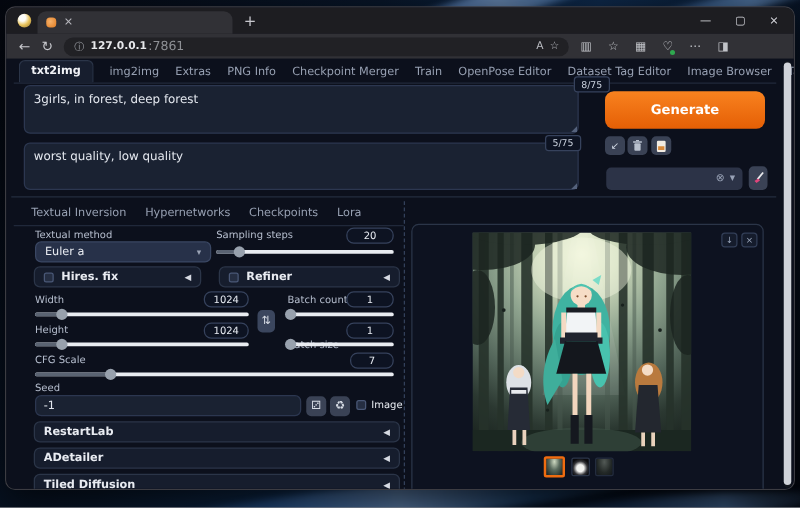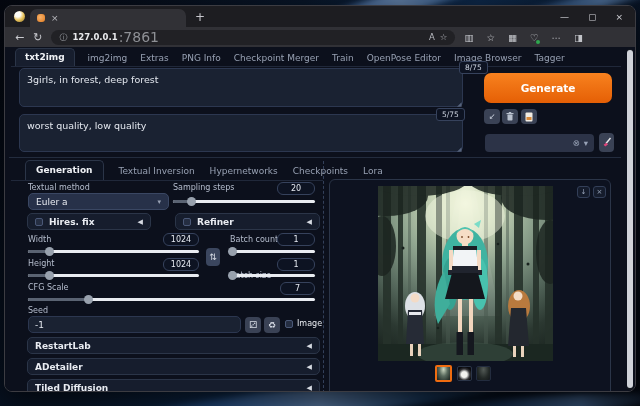--- a/index.html
+++ b/index.html
@@ -18,21 +18,21 @@
   .favicon { width:8px; height:8px; border-radius:3px; background:radial-gradient(circle at 40% 40%,#f6b26b,#e07a1f); flex:none; }
   .btab-title { font-size:9px; color:#e4e4e8; flex:1; white-space:nowrap; overflow:hidden; }
   .btab-close { font-size:9px; color:#b9b9bf; }
   .newtab { position:absolute; left:190px; top:4px; font-size:12px; color:#c7c7cd; }
   .winctl { position:absolute; right:12px; top:0; height:21px; display:flex; gap:19px; align-items:center; font-size:9px; color:#d2d3d8; }
   .toolbar { position:relative; height:20px; background:#313136; display:flex; align-items:center; padding:0 10px; gap:9px; }
   .navg { font-size:11px; color:#c9cacF; line-height:1; }
   .pill { flex:1; height:15px; max-width:404px; background:#212125; border-radius:8px; display:flex; align-items:center; padding:0 8px; gap:5px; }
   .pill .info { font-size:8px; color:#9fa2a8; }
   .pill .host { font-size:8.5px; color:#e8e9ec; font-weight:bold; }
-  .pill .port { font-size:14px; color:#8e9095; margin-left:-4px; }
+  .pill .port { font-size:10px; color:#8e9095; margin-left:-4px; }
   .pill .sp { flex:1; }
   .pill .pic { font-size:8.5px; color:#b9bbc1; }
   .tbicons { display:flex; gap:13px; align-items:center; font-size:9.5px; color:#c2c4c9; }
   .essential { position:relative; }
   .essential::after { content:""; position:absolute; right:-2px; bottom:-1px; width:4px; height:4px; border-radius:50%; background:#2fa84f; }
 
   .page { position:absolute; left:0; top:41px; width:632px; height:346px; background:#0c101c; overflow:hidden; font-size:9px; }
   .mtabs { position:absolute; left:10px; top:2px; display:flex; align-items:flex-end; gap:13px; height:17px; }
   .mtab { color:#97a0b2; font-size:9px; padding-bottom:3px; white-space:nowrap; }
   .mtab-sel { color:#f0f2f6; font-weight:bold; background:#171e2e; border:1px solid #2b3548; border-bottom:none; border-radius:5px 5px 0 0; padding:3px 9px 4px; }
@@ -131,20 +131,21 @@
     <div class="page">
 
       <div class="mtabs">
         <span class="mtab mtab-sel">txt2img</span>
         <span class="mtab">img2img</span>
         <span class="mtab">Extras</span>
         <span class="mtab">PNG Info</span>
         <span class="mtab">Checkpoint Merger</span>
         <span class="mtab">Train</span>
         <span class="mtab">OpenPose Editor</span>
+        <span class="mtab">Dataset Tag Editor</span>
         <span class="mtab">Image Browser</span>
         <span class="mtab">Tagger</span>
 
       </div>
       <div class="mtabs-line"></div>
 
       <div class="chip" style="left:431px; top:14px;margin-left:23px;">8/75</div>
       <textarea class="prompt" style="left: 14px; top: 21px; width: 444px; height: 39px;">3girls, in forest, deep forest</textarea>
       <span class="rsz" style="left:452px; top:53px;">◢</span>
 
@@ -175,21 +176,20 @@
         <svg width="10" height="11" viewBox="0 0 10 11">
             <line x1="8.5" y1="1" x2="4" y2="6.5" stroke="#e8e9ec" stroke-width="1.4"></line>
             <path d="M4.4 5.8 L6 7.4 L3.2 9.4 L1.6 7.8 Z" fill="#e0457b"></path>
           </svg>
       </div>
 
       <div class="hline"></div>
       <div class="vdash"></div>
 
       <div class="stabs">
-        <span class="stab stab-sel">Generation</span>
         <span class="stab">Textual Inversion</span>
         <span class="stab">Hypernetworks</span>
         <span class="stab">Checkpoints</span>
         <span class="stab">Lora</span>
       </div>
       <div class="stabs-line"></div>
 
       <span class="lbl" style="left:23px; top:136px;">Textual method</span>
       <div class="dropdown" style="left:23px; top:146px; width:141px; height:17px;">
         <span>Euler a</span>
@@ -197,21 +197,21 @@
       </div>
 
       <span class="lbl" style="left:168px; top:136px;">Sampling steps</span>
       <div class="valchip" style="left:272px; top:135px; width:38px;">20</div>
       <div class="slider" style="left:168px; top:150px; width:142px;">
         <div class="sl-track"></div>
           <div class="sl-fill" style="width:13%;"></div>
           <div class="sl-thumb" style="left:13%;"></div>
       </div>
 
-      <div class="blockbox" style="left:22px; top:166px; width:124px; height:17px;">
+      <div class="blockbox" style="left:22px; top:166px; width:134px; height:17px;">
         <span class="cb"></span>
         <span class="bl">Hires. fix</span>
         <span class="arr">◀</span>
       </div>
       <div class="blockbox" style="left:170px; top:166px; width:145px; height:17px;">
         <span class="cb"></span>
         <span class="bl">Refiner</span>
         <span class="arr">◀</span>
       </div>
 

